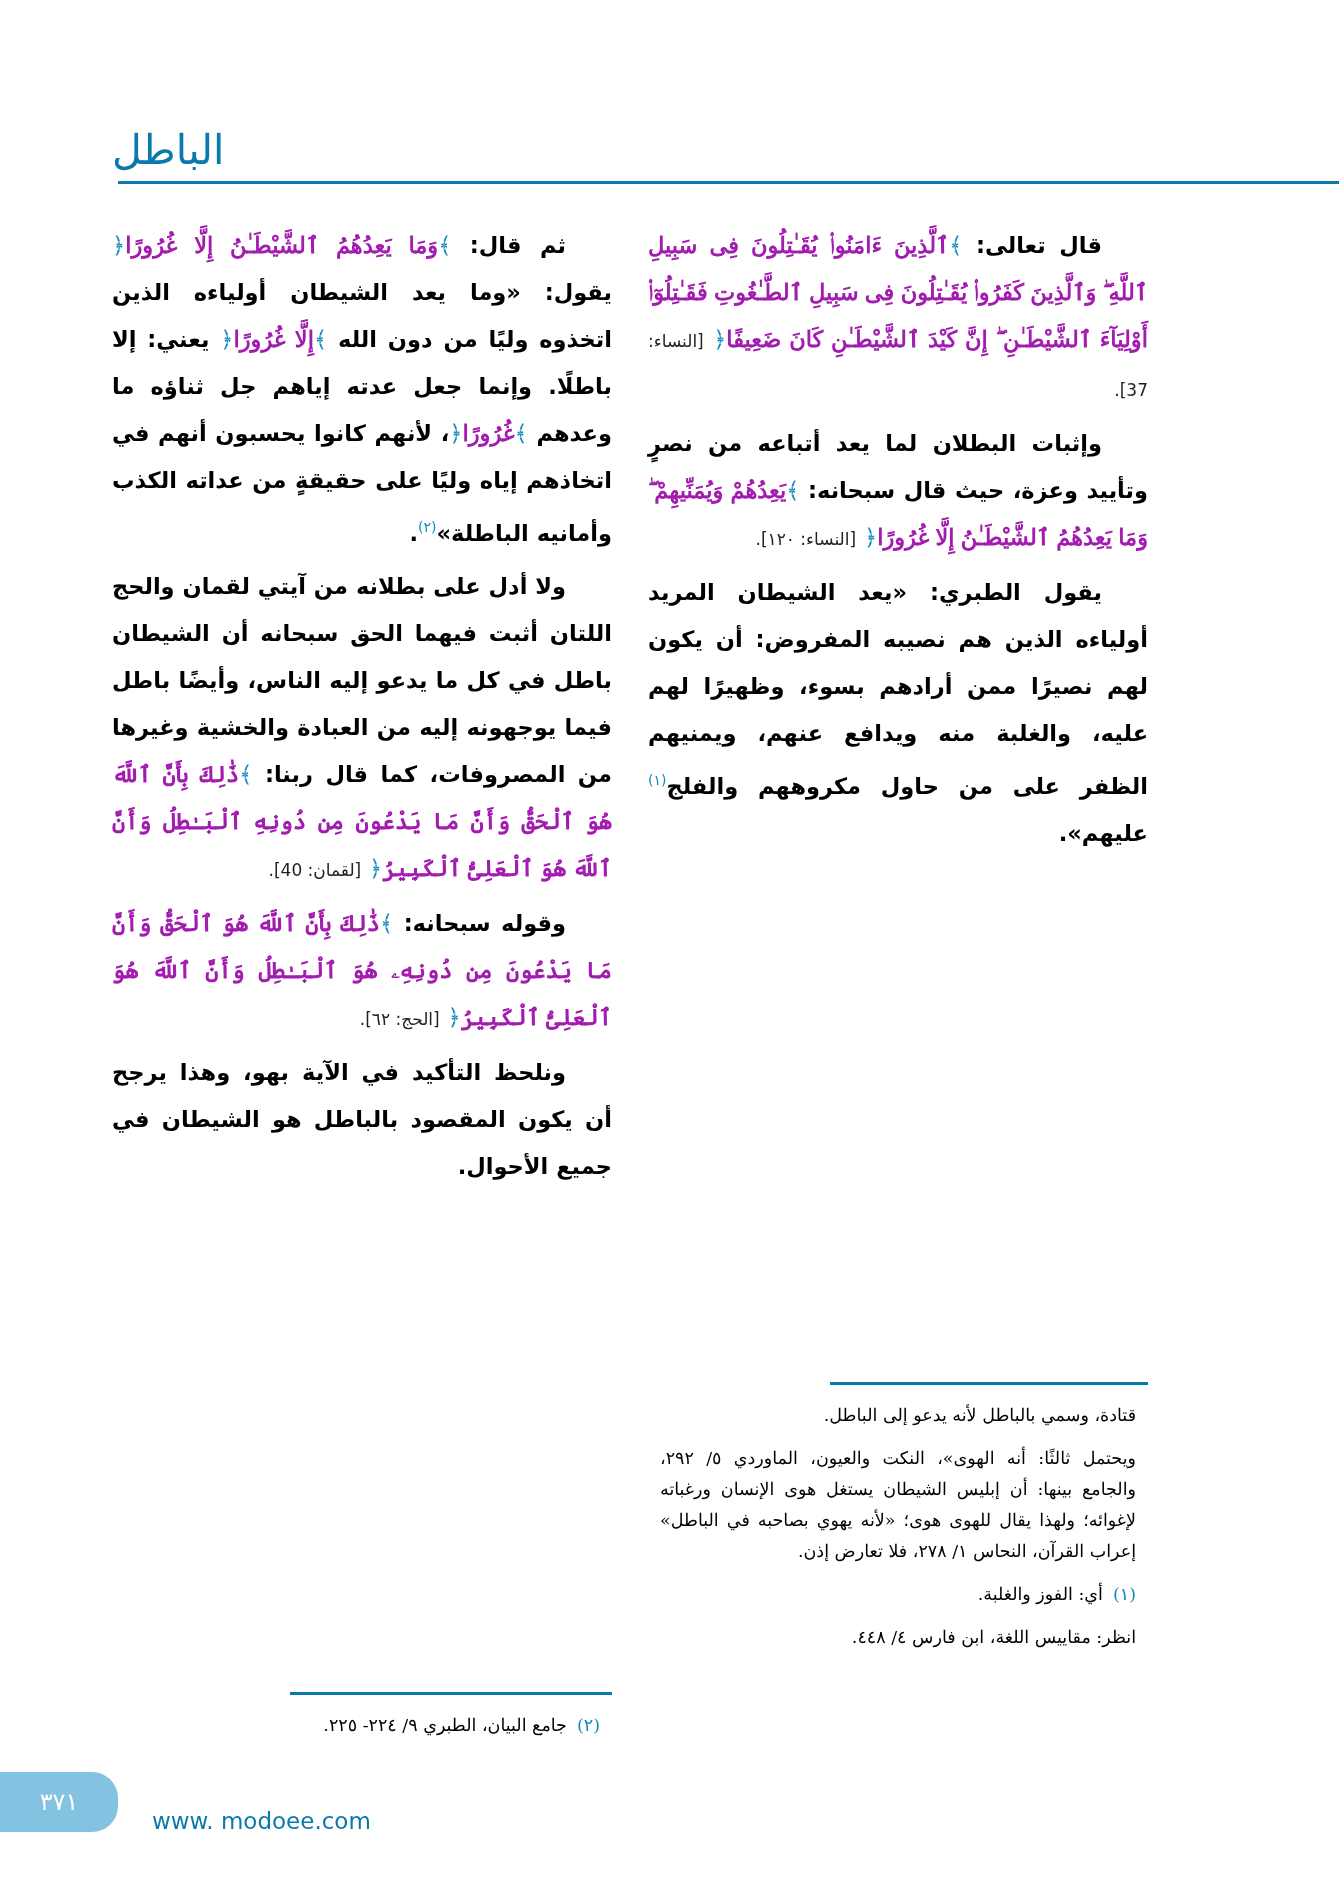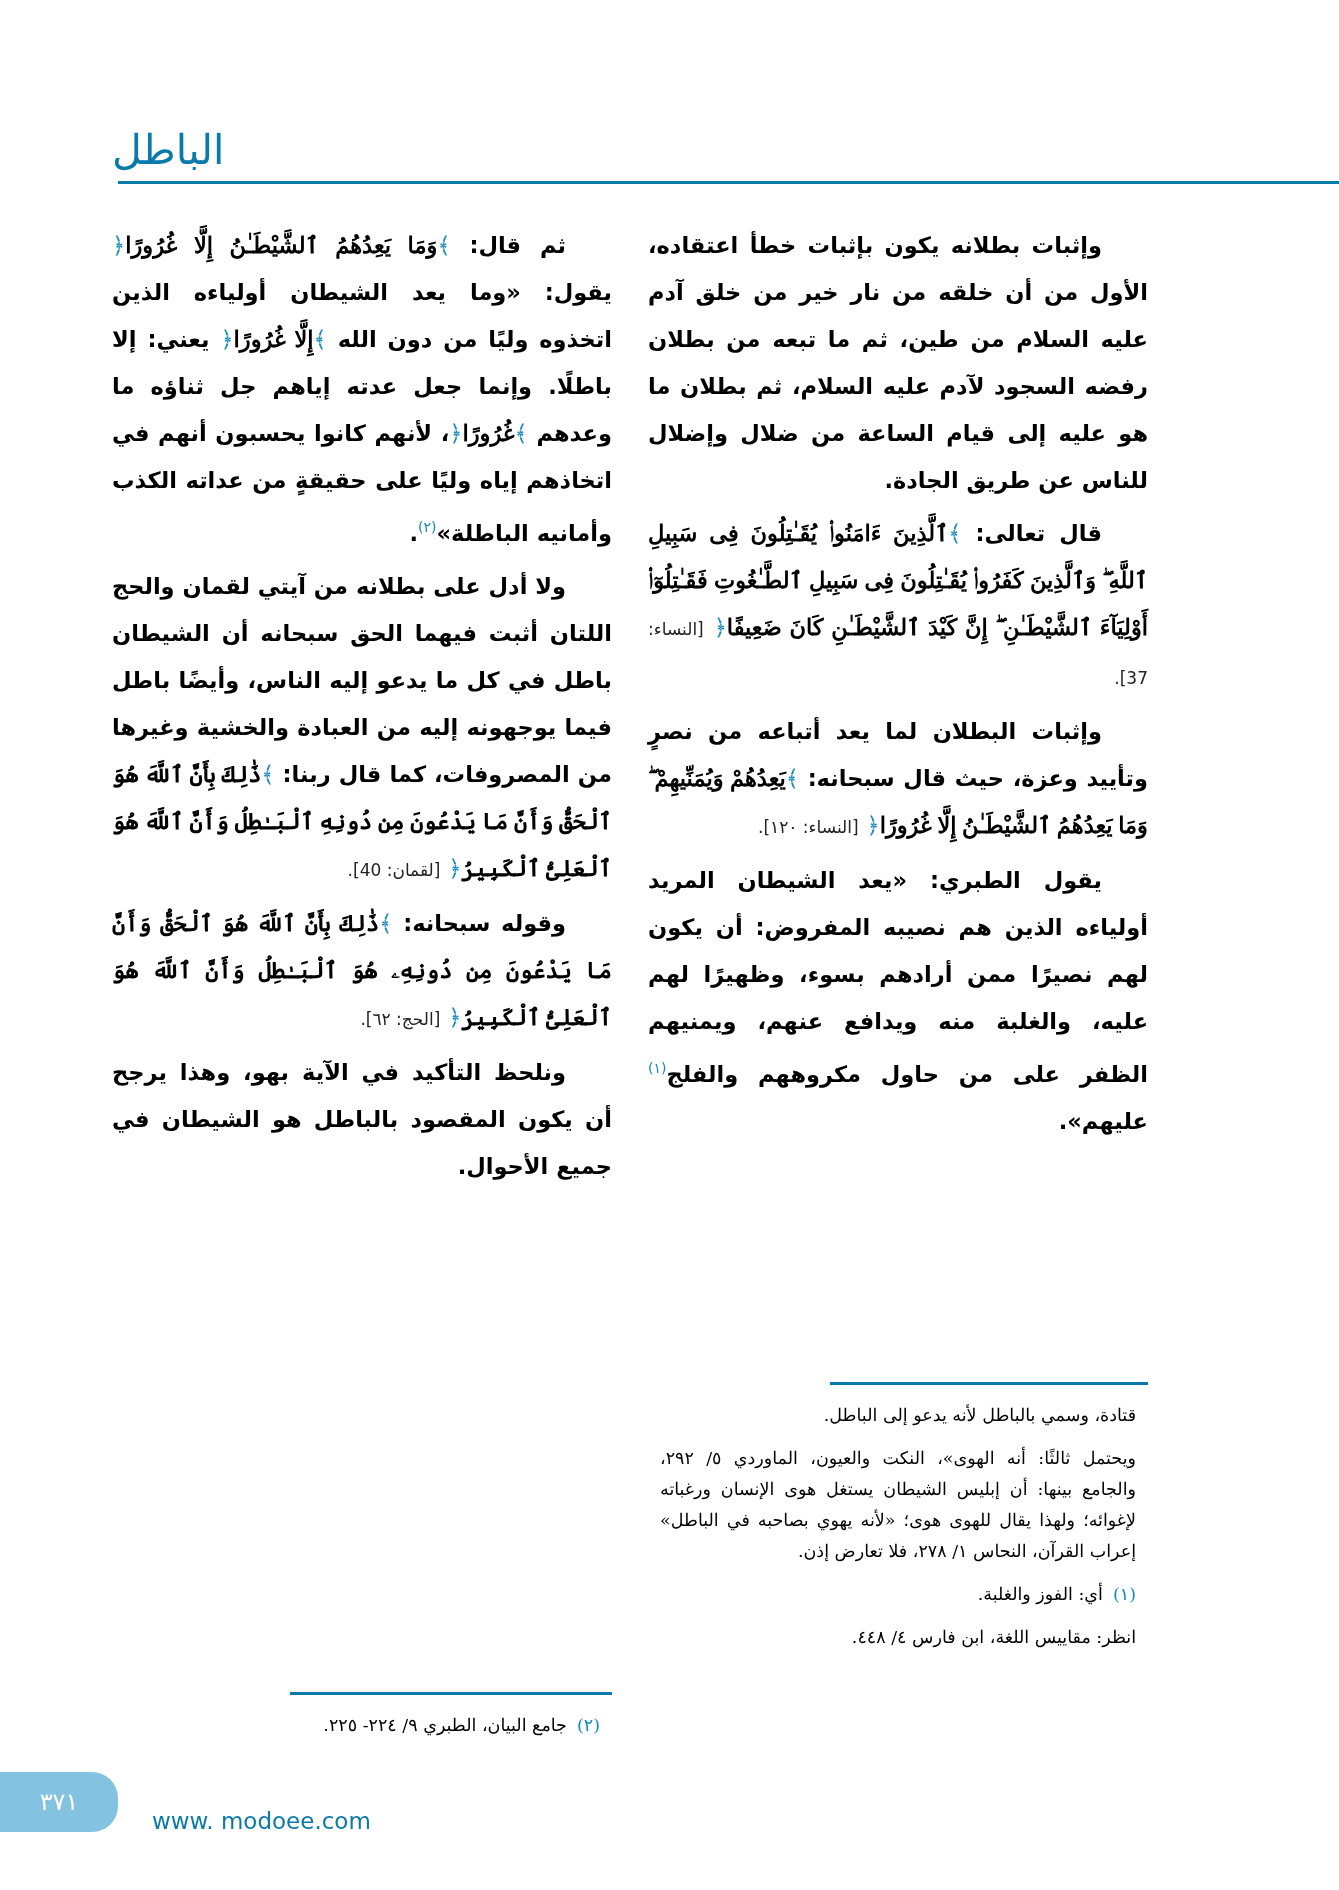--- a/index.html
+++ b/index.html
@@ -17,21 +17,21 @@
     background: #0a7aab;
   }
   .col {
     position: absolute; top: 222px; direction: rtl; text-align: justify;
     font-family: "DejaVu Sans", sans-serif; font-weight: bold;
     font-size: 22.5px; line-height: 47px;
   }
   .col.right { left: 648px; width: 500px; }
   .col.left { left: 112px; width: 500px; }
   .para { margin: 0 0 6px 0; text-indent: 46px; }
-  .quran { color: #000000; font-weight: bold; font-family: Liberation Serif, serif; }
+  .quran { color: #a21caf; font-weight: bold; font-family: Liberation Sans, sans-serif; }
   .orn { color: #1189bd; font-weight: normal; }
   .ref { font-weight: normal; font-size: 17px; color: #222; }
   sup.fn { color: #1189bd; font-weight: normal; font-size: 14px; }
   .fn-rule { position: absolute; height: 3px; background: #0a7aab; }
   .fn-rule.right { left: 830px; width: 318px; top: 1382px; }
   .fn-rule.left { left: 290px; width: 322px; top: 1692px; }
   .footnotes {
     position: absolute; direction: rtl; text-align: justify;
     font-family: "DejaVu Serif", serif; font-size: 17.5px; line-height: 31px;
   }
@@ -50,23 +50,20 @@
     font-family: "DejaVu Sans", sans-serif; font-size: 23px; color: #0a7aab; margin-top: 24px;
   }
 </style>
 </head>
 <body>
 
 <div class="header-title">الباطل</div>
 <div class="header-rule"></div>
 
 <div class="col right">
-  <p class="para">
-    <span>وإثبات بطلانه يكون بإثبات خطأ اعتقاده، الأول من أن خلقه من نار خير من خلق آدم عليه السلام من طين، ثم ما تبعه من بطلان رفضه السجود لآدم عليه السلام، ثم بطلان ما هو عليه إلى قيام الساعة من ضلال وإضلال للناس عن طريق الجادة.</span>
-  </p>
   <p class="para">
     <span>قال تعالى:</span>
     <span class="orn">﴾</span><span class="quran">ٱلَّذِينَ ءَامَنُوا۟ يُقَـٰتِلُونَ فِى سَبِيلِ ٱللَّهِ ۖ وَٱلَّذِينَ كَفَرُوا۟ يُقَـٰتِلُونَ فِى سَبِيلِ ٱلطَّـٰغُوتِ فَقَـٰتِلُوٓا۟ أَوْلِيَآءَ ٱلشَّيْطَـٰنِ ۖ إِنَّ كَيْدَ ٱلشَّيْطَـٰنِ كَانَ ضَعِيفًا</span><span class="orn">﴿</span>
     <span class="ref">[النساء: 37].</span>
   </p>
   <p class="para">
     <span>وإثبات البطلان لما يعد أتباعه من نصرٍ وتأييد وعزة، حيث قال سبحانه:</span>
     <span class="orn">﴾</span><span class="quran">يَعِدُهُمْ وَيُمَنِّيهِمْ ۖ وَمَا يَعِدُهُمُ ٱلشَّيْطَـٰنُ إِلَّا غُرُورًا</span><span class="orn">﴿</span>
     <span class="ref">[النساء: ١٢٠].</span>
   </p>

